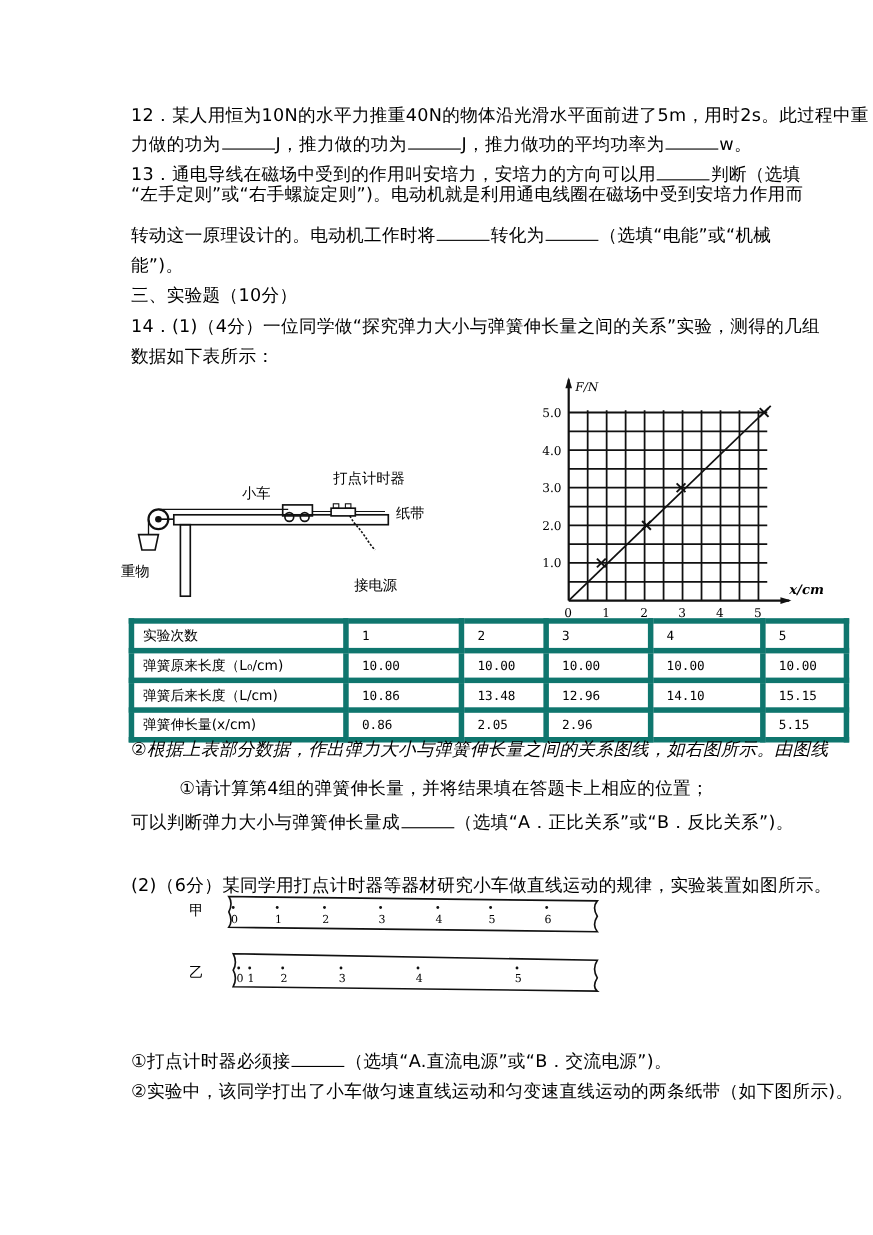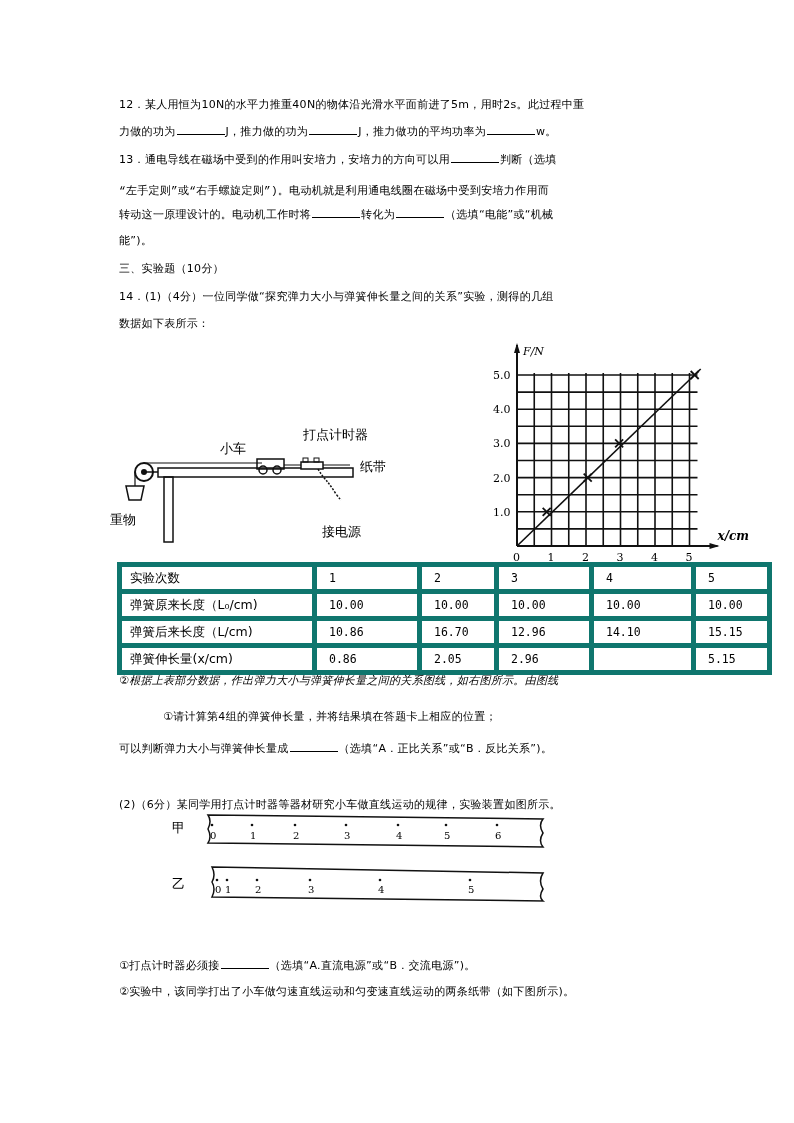--- a/index.html
+++ b/index.html
@@ -1,18 +1,18 @@
 <!DOCTYPE html>
 <html><head>
 <meta charset="utf-8">
 <style>
   html, body { margin:0; padding:0; background:#ffffff; }
   body { width:794px; height:1123px; position:relative; overflow:hidden;
          font-family:"DejaVu Sans", sans-serif; color:#000; }
-  .line { position:absolute; left:119px; font-size:11px; line-height:18px; white-space:nowrap; letter-spacing:0.3px; }
+  .line { position:absolute; left:119px; font-size:16px; line-height:18px; white-space:nowrap; letter-spacing:0.3px; }
   .blank { display:inline-block; width:48px; border-bottom:1px solid #000; height:12px; vertical-align:baseline; margin:0 1px; }
   #apparatus { position:absolute; left:110px; top:410px; }
   #chart { position:absolute; left:480px; top:340px; }
   #tapes { position:absolute; left:160px; top:805px; }
   table.data { position:absolute; left:117px; top:562px; border-collapse:collapse;
                font-size:12.5px; }
   table.data td { border:5px solid #0f766e; height:22px; padding:0 0 0 8px; white-space:nowrap; }
   table.data td.num { font-family:"DejaVu Sans Mono", monospace; font-size:11.5px; padding-left:12px; }
   table.data td.c0 { width:182px; }
   table.data td.c1 { width:88px; }
@@ -26,21 +26,21 @@
 <body>
 
 <div class="line" style="top:96px;">12．某人用恒为10N的水平力推重40N的物体沿光滑水平面前进了5m，用时2s。此过程中重</div>
 <div class="line" style="top:122px;text-align:center;">
   <span>力做的功为</span><span class="blank"></span><span>J，推力做的功为</span><span class="blank"></span><span>J，推力做功的平均功率为</span><span class="blank"></span><span>w。</span>
 </div>
 
 <div class="line" style="top:150px;">
   <span>13．通电导线在磁场中受到的作用叫安培力，安培力的方向可以用</span><span class="blank"></span><span>判断（选填</span>
 </div>
-<div class="line" style="top:182px;font-family:Liberation Mono, monospace;">“左手定则”或“右手螺旋定则”)。电动机就是利用通电线圈在磁场中受到安培力作用而</div>
+<div class="line" style="top:168px;">“左手定则”或“右手螺旋定则”)。电动机就是利用通电线圈在磁场中受到安培力作用而</div>
 <div class="line" style="top:205px;">
   <span>转动这一原理设计的。电动机工作时将</span><span class="blank"></span><span>转化为</span><span class="blank"></span><span>（选填“电能”或“机械</span>
 </div>
 <div class="line" style="top:232px;">能”)。</div>
 
 <div class="line" style="top:260px;">三、实验题（10分）</div>
 
 <div class="line" style="top:288px;">14．(1)（4分）一位同学做“探究弹力大小与弹簧伸长量之间的关系”实验，测得的几组</div>
 <div class="line" style="top:315px;">数据如下表所示：</div>
 
@@ -157,21 +157,21 @@
         <td class="c0">弹簧原来长度（L₀/cm)</td>
         <td class="num c1">10.00</td>
         <td class="num c2">10.00</td>
         <td class="num c3">10.00</td>
         <td class="num c4">10.00</td>
         <td class="num c5">10.00</td>
       </tr>
       <tr>
         <td class="c0">弹簧后来长度（L/cm)</td>
         <td class="num c1">10.86</td>
-        <td class="num c2">16.70</td>
+        <td class="num c2">13.48</td>
         <td class="num c3">12.96</td>
         <td class="num c4">14.10</td>
         <td class="num c5">15.15</td>
       </tr>
       <tr>
         <td class="c0">弹簧伸长量(x/cm)</td>
         <td class="num c1">0.86</td>
         <td class="num c2">2.05</td>
         <td class="num c3">2.96</td>
         <td class="num c4"></td>

